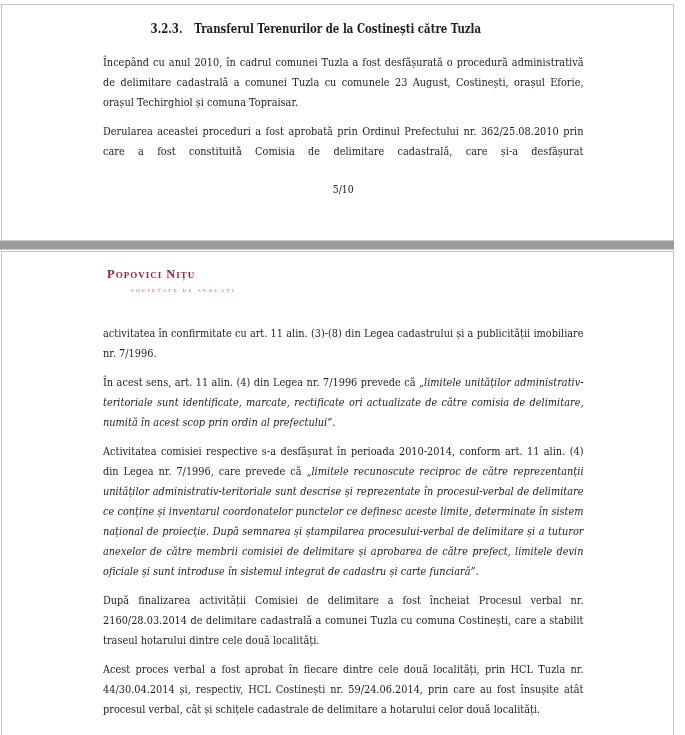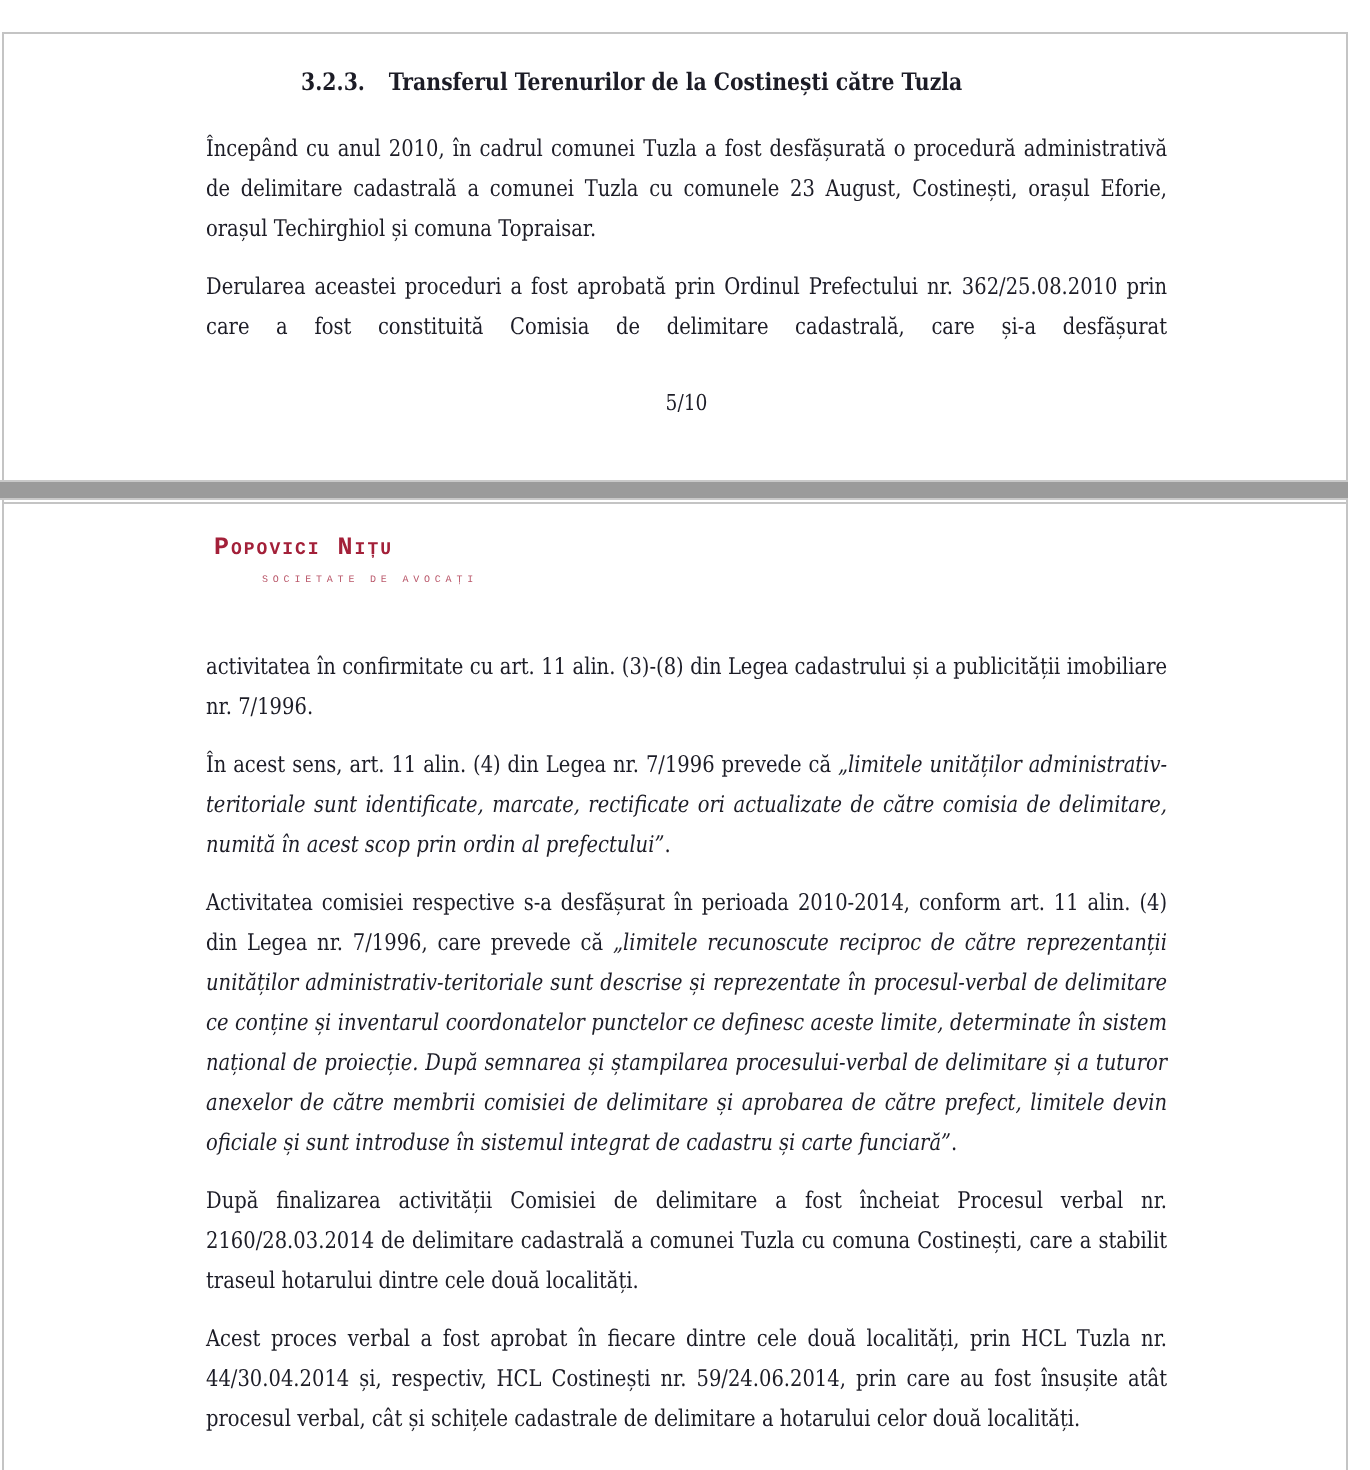--- a/index.html
+++ b/index.html
@@ -1,21 +1,21 @@
 <!DOCTYPE html>
 <html><head>
 <meta charset="utf-8">
 <style>
   html,body{margin:0;padding:0;background:#ffffff;}
   body{width:685px;height:735px;position:relative;overflow:hidden;
        font-family:"DejaVu Serif", serif;color:#1c1c26;}
 
   .page{position:absolute;left:1px;width:673px;background:#ffffff;
         border:1px solid #c4c4c4;box-sizing:border-box;overflow:hidden;}
-  #page1{top:16px;height:240px;}
+  #page1{top:4px;height:240px;}
   #page2{top:251px;height:490px;}
 
   .page-break{position:absolute;top:240px;left:0;width:674px;height:10px;
               background:#9b9b9b;border-top:1px solid #c9c9c9;
               border-bottom:1px solid #c9c9c9;box-sizing:border-box;}
 
   
   .content{margin-left:101px;width:566px;transform:scaleX(0.849);
            transform-origin:0 0;font-size:11.5px;line-height:20px;
            text-align:justify;}
@@ -26,21 +26,21 @@
   .heading .h-num{margin-right:14px;}
 
   .para{margin:0 0 9px 0;}
   .para.continues{text-align-last:justify;}
   .italic{font-style:italic;}
 
   .footer-pagenum{margin-top:19px;text-align:center;text-align-last:center;
                   font-size:11px;}
 
   
-  .logo{margin:16px 0 0 105px;font-family:Liberation Mono, monospace;
+  .logo{margin:16px 0 0 105px;font-family:Liberation Serif, serif;
         color:#a32039;font-weight:bold;line-height:13px;}
   .logo-line{font-size:12.5px;font-variant:small-caps;letter-spacing:1px;display:block;}
   .logo-tagline{display:block;font-size:5px;letter-spacing:2.4px;
                 text-transform:uppercase;font-weight:normal;opacity:.75;
                 margin:3px 0 0 24px;}
 </style>
 </head>
 <body>
 
 <div class="page" id="page1">

